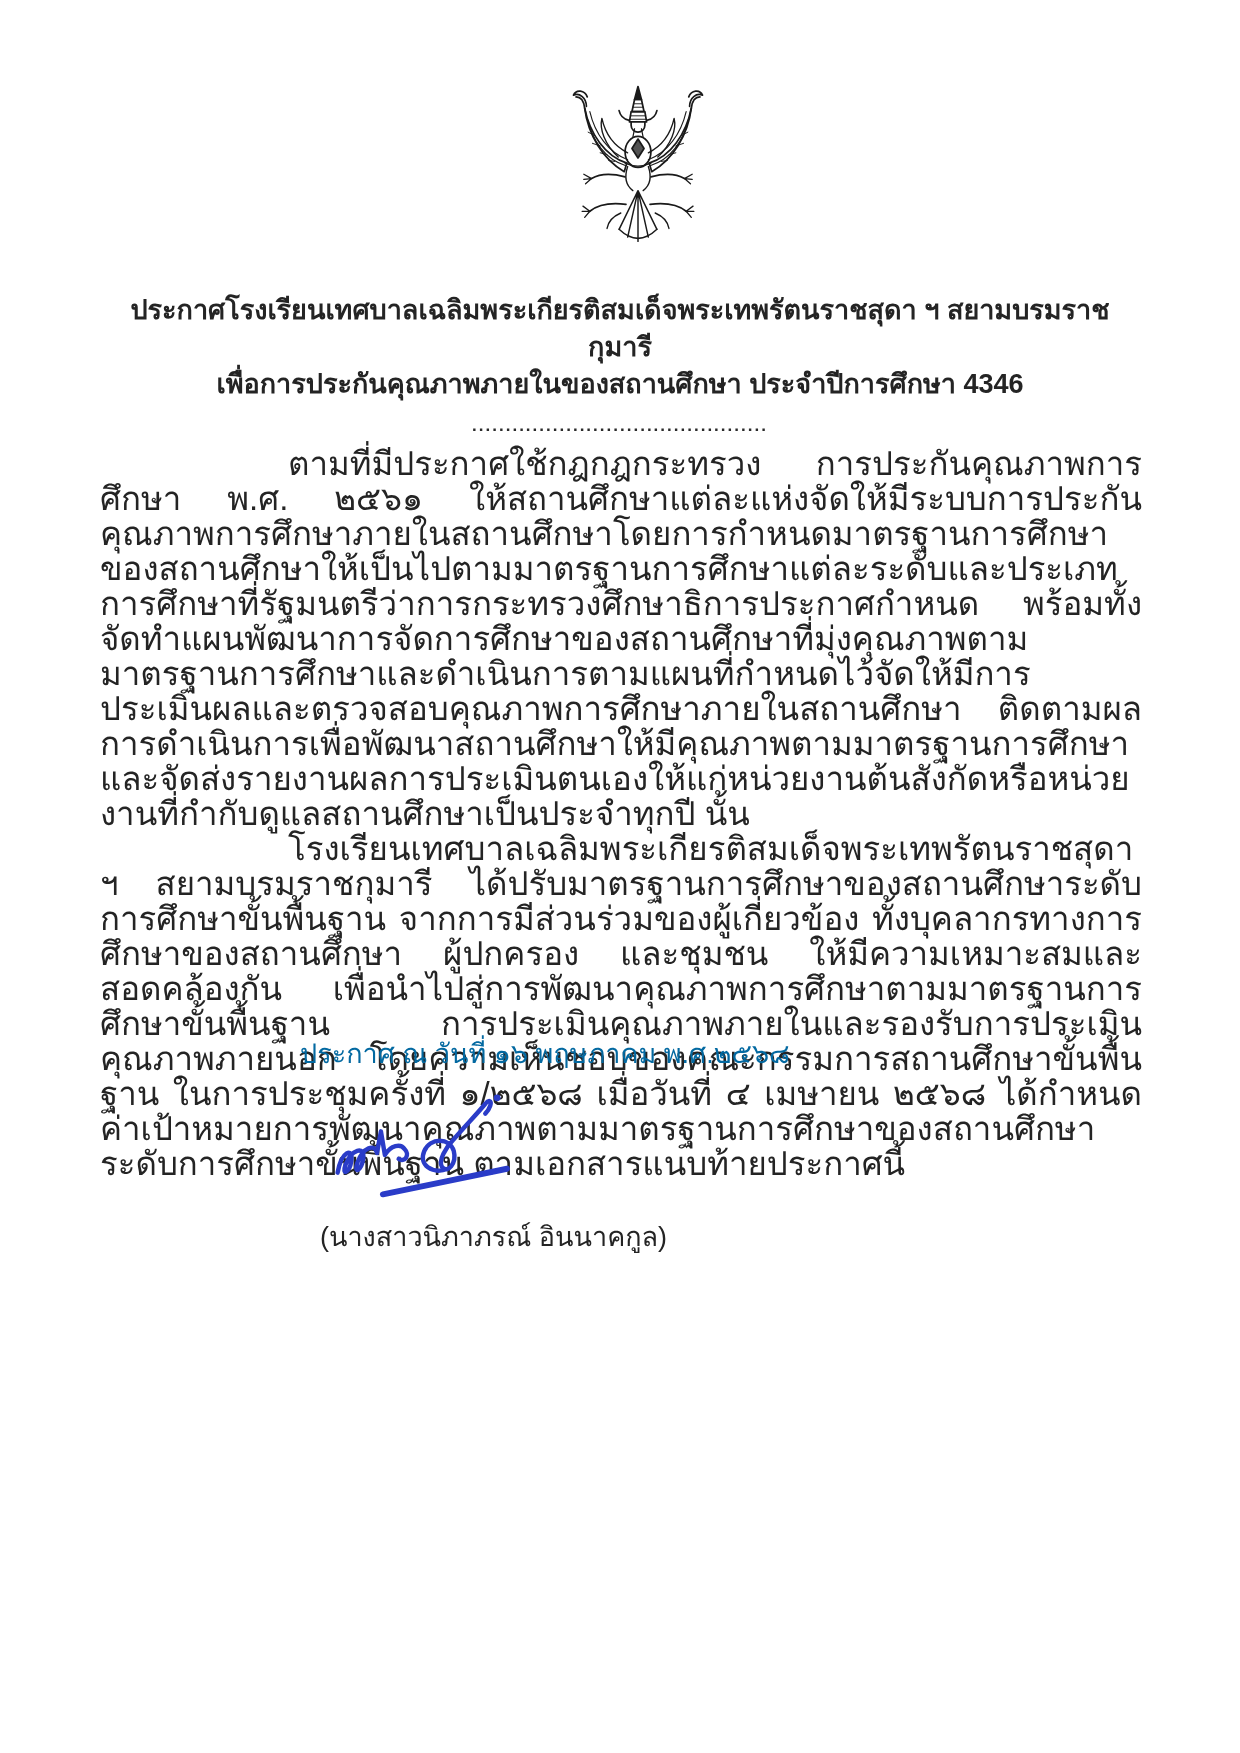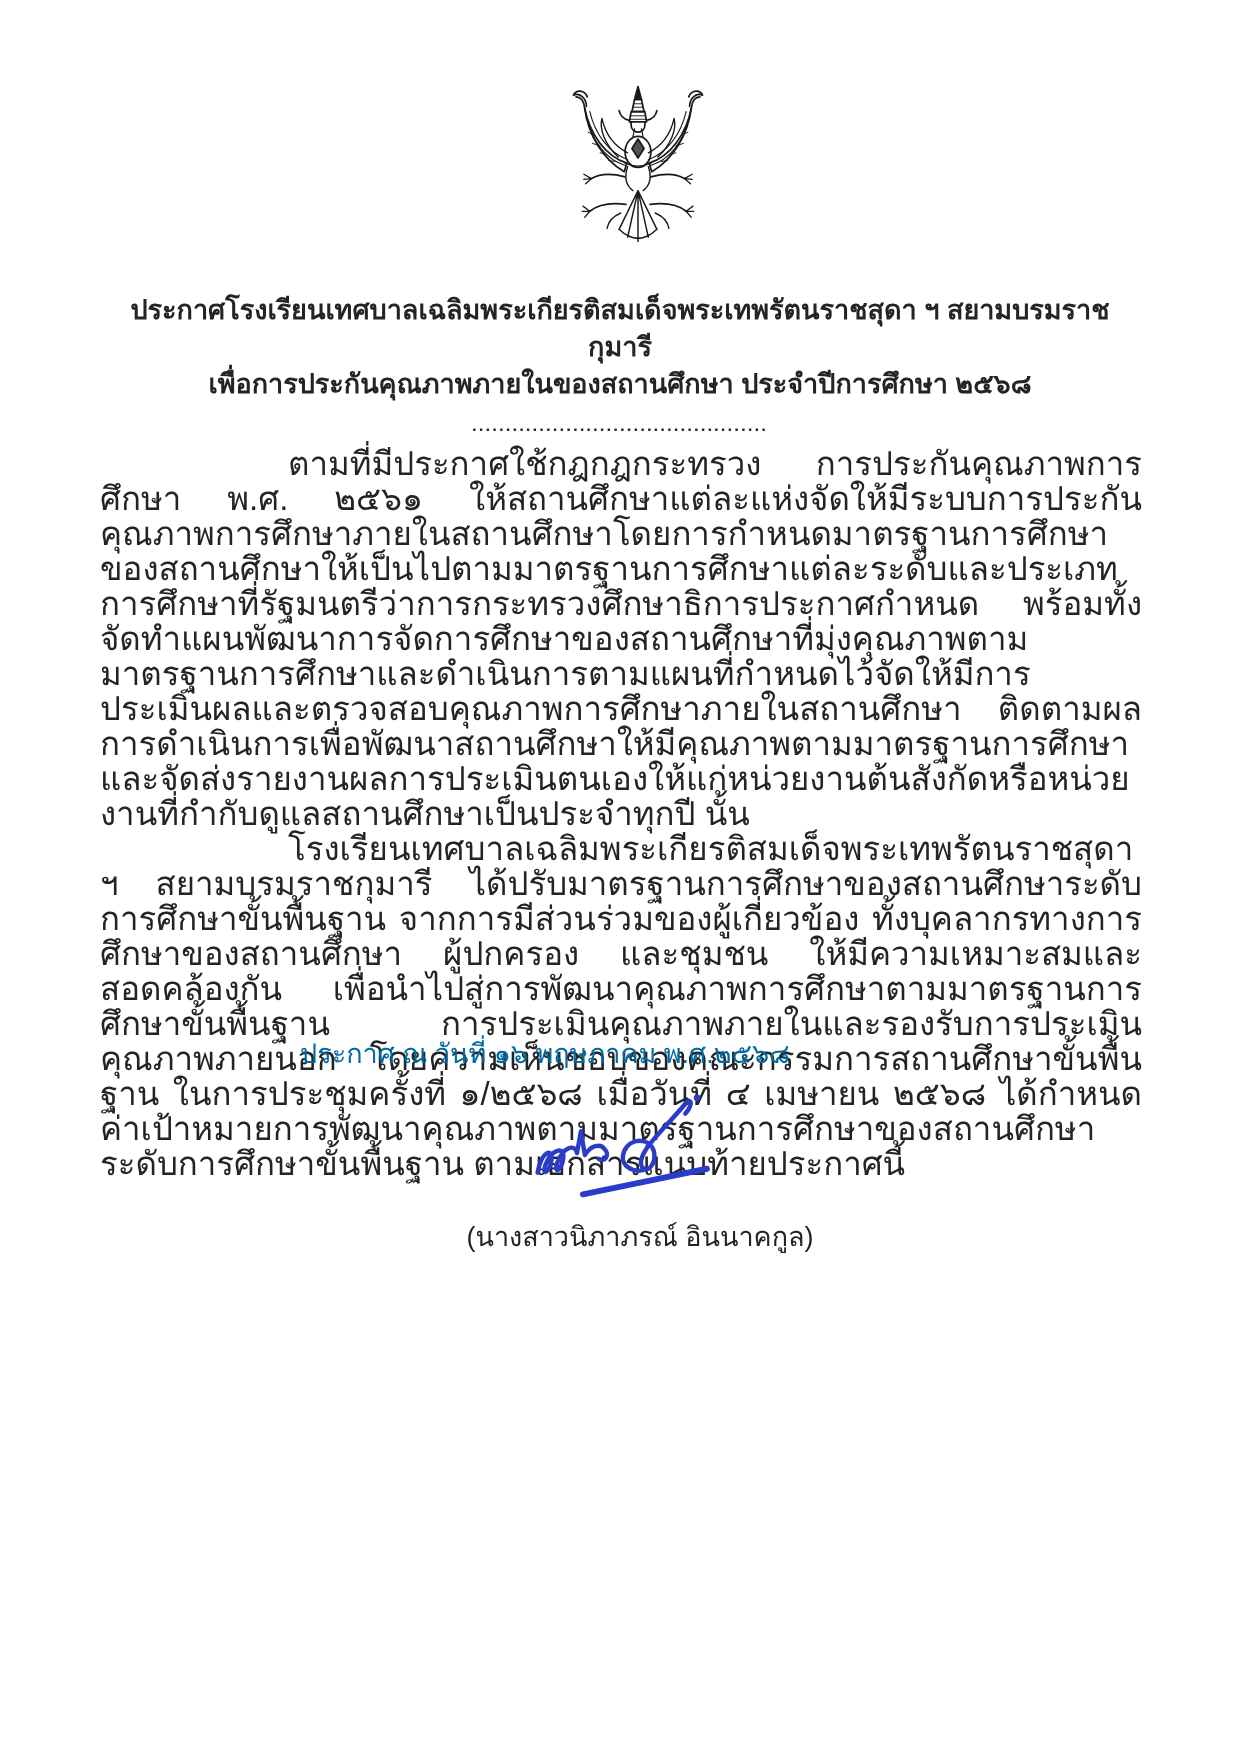--- a/index.html
+++ b/index.html
@@ -31,21 +31,21 @@
     font-size:33px; line-height:35px;
     text-align:justify; color:#242424;
   }
   .para { text-indent:188px; }
   .date-line {
     position:absolute; top:1032px; left:300px;
     font-size:27px; color:#0369a1;
   }
   .sig-block {
     position:absolute; top:1088px; left:320px; width:640px;
-    text-align:center; font-size:27px; line-height:34px; color:#242424;
+    text-align:left; font-size:27px; line-height:34px; color:#242424;
   }
   .sig-img { height:128px; margin-bottom:4px; }
   .sig-name { margin-top:2px; }
 </style>
 </head>
 <body>
 
 <div class="page">
 
   <div class="emblem-wrap">
@@ -94,21 +94,21 @@
         <use href="#rside" transform="translate(200,0) scale(-1,1)"></use>
 
         <path d="M100,124 L100,183 M100,124 L88,178 M100,124 L112,178 M100,124 L78,169 M100,124 L122,169" stroke-width="1.7"></path>
         <path d="M78,169 Q100,190 122,169" stroke-width="1.7"></path>
       </g>
     </svg>
   </div>
 
   <div class="title-block">
     <div>ประกาศโรงเรียนเทศบาลเฉลิมพระเกียรติสมเด็จพระเทพรัตนราชสุดา ฯ สยามบรมราชกุมารี</div>
-    <div>เพื่อการประกันคุณภาพภายในของสถานศึกษา ประจำปีการศึกษา ๒๕๖๘</div>
+    <div>เพื่อการประกันคุณภาพภายในของสถานศึกษา ประจำปีการศึกษา 4346</div>
     <div class="divider">............................................</div>
   </div>
 
   <div class="body-text">
     <p class="para">ตามที่มีประกาศใช้กฎกฎกระทรวง การประกันคุณภาพการศึกษา พ.ศ. ๒๕๖๑ ให้สถานศึกษาแต่ละแห่งจัดให้มีระบบการประกันคุณภาพการศึกษาภายในสถานศึกษาโดยการกำหนดมาตรฐานการศึกษาของสถานศึกษาให้เป็นไปตามมาตรฐานการศึกษาแต่ละระดับและประเภทการศึกษาที่รัฐมนตรีว่าการกระทรวงศึกษาธิการประกาศกำหนด พร้อมทั้งจัดทำแผนพัฒนาการจัดการศึกษาของสถานศึกษาที่มุ่งคุณภาพตามมาตรฐานการศึกษาและดำเนินการตามแผนที่กำหนดไว้จัดให้มีการประเมินผลและตรวจสอบคุณภาพการศึกษาภายในสถานศึกษา ติดตามผลการดำเนินการเพื่อพัฒนาสถานศึกษาให้มีคุณภาพตามมาตรฐานการศึกษา และจัดส่งรายงานผลการประเมินตนเองให้แก่หน่วยงานต้นสังกัดหรือหน่วยงานที่กำกับดูแลสถานศึกษาเป็นประจำทุกปี นั้น</p>
     <p class="para">โรงเรียนเทศบาลเฉลิมพระเกียรติสมเด็จพระเทพรัตนราชสุดา ฯ สยามบรมราชกุมารี ได้ปรับมาตรฐานการศึกษาของสถานศึกษาระดับการศึกษาขั้นพื้นฐาน จากการมีส่วนร่วมของผู้เกี่ยวข้อง ทั้งบุคลากรทางการศึกษาของสถานศึกษา ผู้ปกครอง และชุมชน ให้มีความเหมาะสมและสอดคล้องกัน เพื่อนำไปสู่การพัฒนาคุณภาพการศึกษาตามมาตรฐานการศึกษาขั้นพื้นฐาน การประเมินคุณภาพภายในและรองรับการประเมินคุณภาพภายนอก โดยความเห็นชอบของคณะกรรมการสถานศึกษาขั้นพื้นฐาน ในการประชุมครั้งที่ ๑/๒๕๖๘ เมื่อวันที่ ๔ เมษายน ๒๕๖๘ ได้กำหนดค่าเป้าหมายการพัฒนาคุณภาพตามมาตรฐานการศึกษาของสถานศึกษา ระดับการศึกษาขั้นพื้นฐาน ตามเอกสารแนบท้ายประกาศนี้</p>
   </div>
 
   <div class="date-line">ประกาศ ณ วันที่ ๑๖ พฤษภาคม พ.ศ.๒๕๖๘</div>
 

